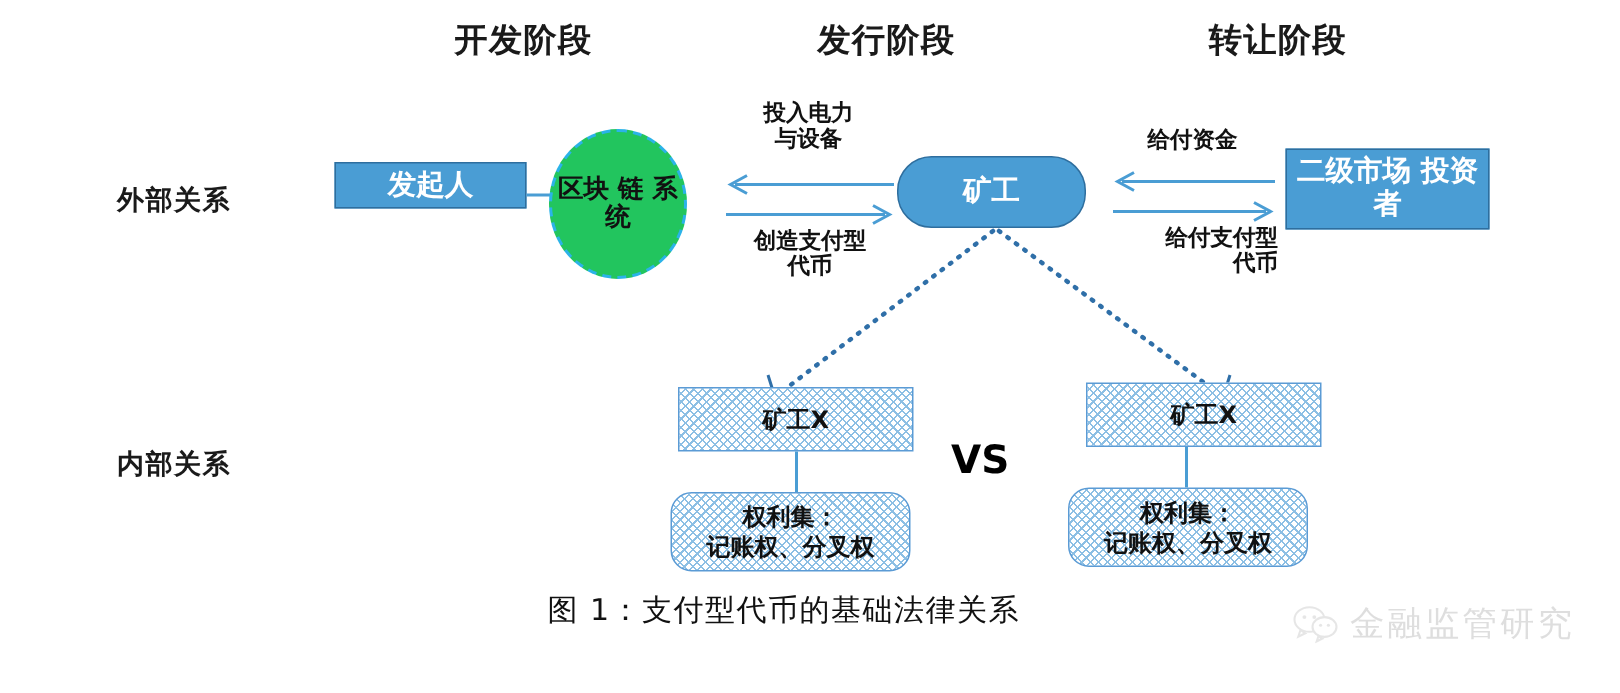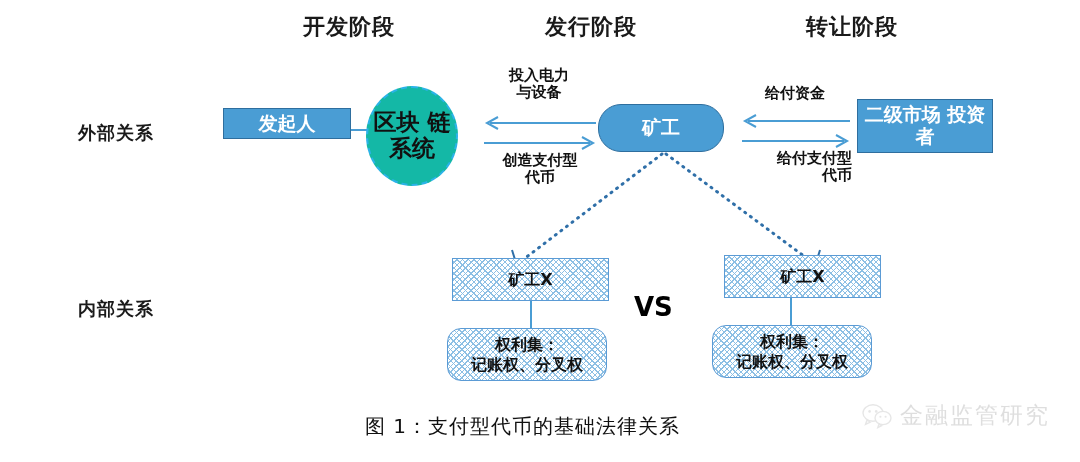--- a/index.html
+++ b/index.html
@@ -42,26 +42,26 @@
     align-items: center;
     justify-content: center;
     text-align: center;
     line-height: 1.15;
     box-sizing: border-box;
   }
   .dashed-circle {
     position: absolute;
     border: 2px dashed #2bb3e8;
     border-radius: 50%;
-    background: #14b8a6;
+    background: #22c55e;
     display: flex;
     align-items: center;
     justify-content: center;
     text-align: center;
-    font-size: 23px;
+    font-size: 17px;
     font-weight: bold;
     color: #111111;
     line-height: 1.12;
     box-sizing: border-box;
   }
   .connector-line {
     position: absolute;
     background: #4a9dd4;
   }
   .arrow-label {
@@ -208,21 +208,21 @@
     <span class="txt">矿工X</span>
   </div>
 
   <div class="connector-line" style="left:790px; top:298px; width:2px; height:27px;"></div>
 
   <div class="hatch-box rounded" style="left:712px; top:325px; width:160px; height:53px;">
     <span class="txt">权利集：
 记账权、分叉权</span>
   </div>
 
-  <div class="caption" style="left:365px; top:413px;">图 1：支付型代币的基础法律关系</div>
+  <div class="caption" style="left:365px; top:393px;">图 1：支付型代币的基础法律关系</div>
 
   <div class="watermark" style="left:862px; top:400px;">
     <svg class="wm-icon" width="30" height="26" viewBox="0 0 30 26">
       <ellipse cx="11" cy="10" rx="10" ry="8.2" fill="none" stroke="#c9c9c9" stroke-width="1.4"></ellipse>
       <path d="M5 17 L3.5 21.5 L8.2 19.2 Z" fill="none" stroke="#c9c9c9" stroke-width="1.4"></path>
       <circle cx="7.6" cy="8.4" r="1.3" fill="#c9c9c9"></circle>
       <circle cx="14.2" cy="8.4" r="1.3" fill="#c9c9c9"></circle>
       <ellipse cx="21" cy="15" rx="8" ry="6.6" fill="#ffffff" stroke="#c9c9c9" stroke-width="1.4"></ellipse>
       <path d="M17 21 L15.8 24.6 L19.6 22.7 Z" fill="#ffffff" stroke="#c9c9c9" stroke-width="1.4"></path>
       <circle cx="18.4" cy="13.8" r="1.05" fill="#c9c9c9"></circle>

